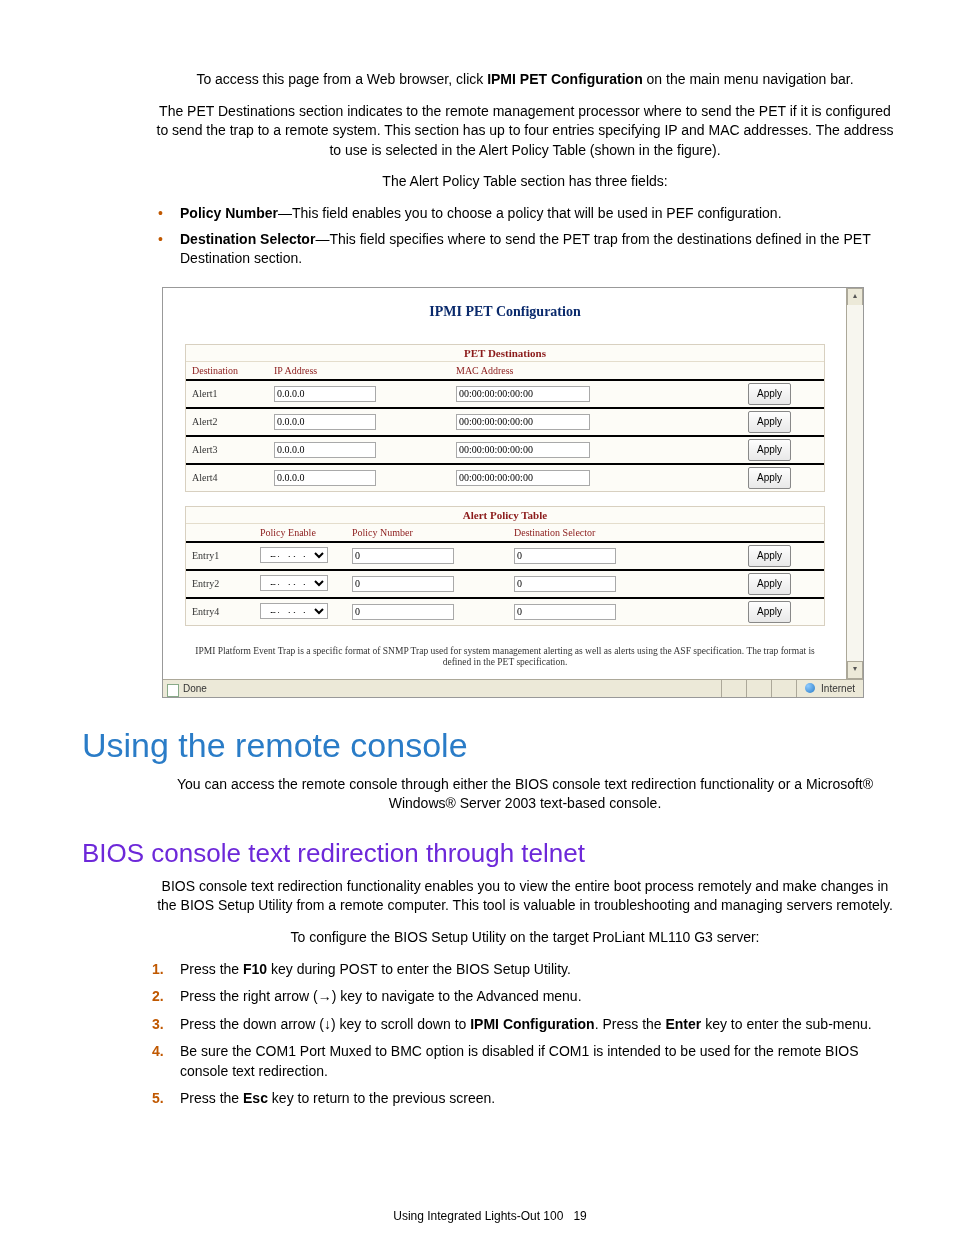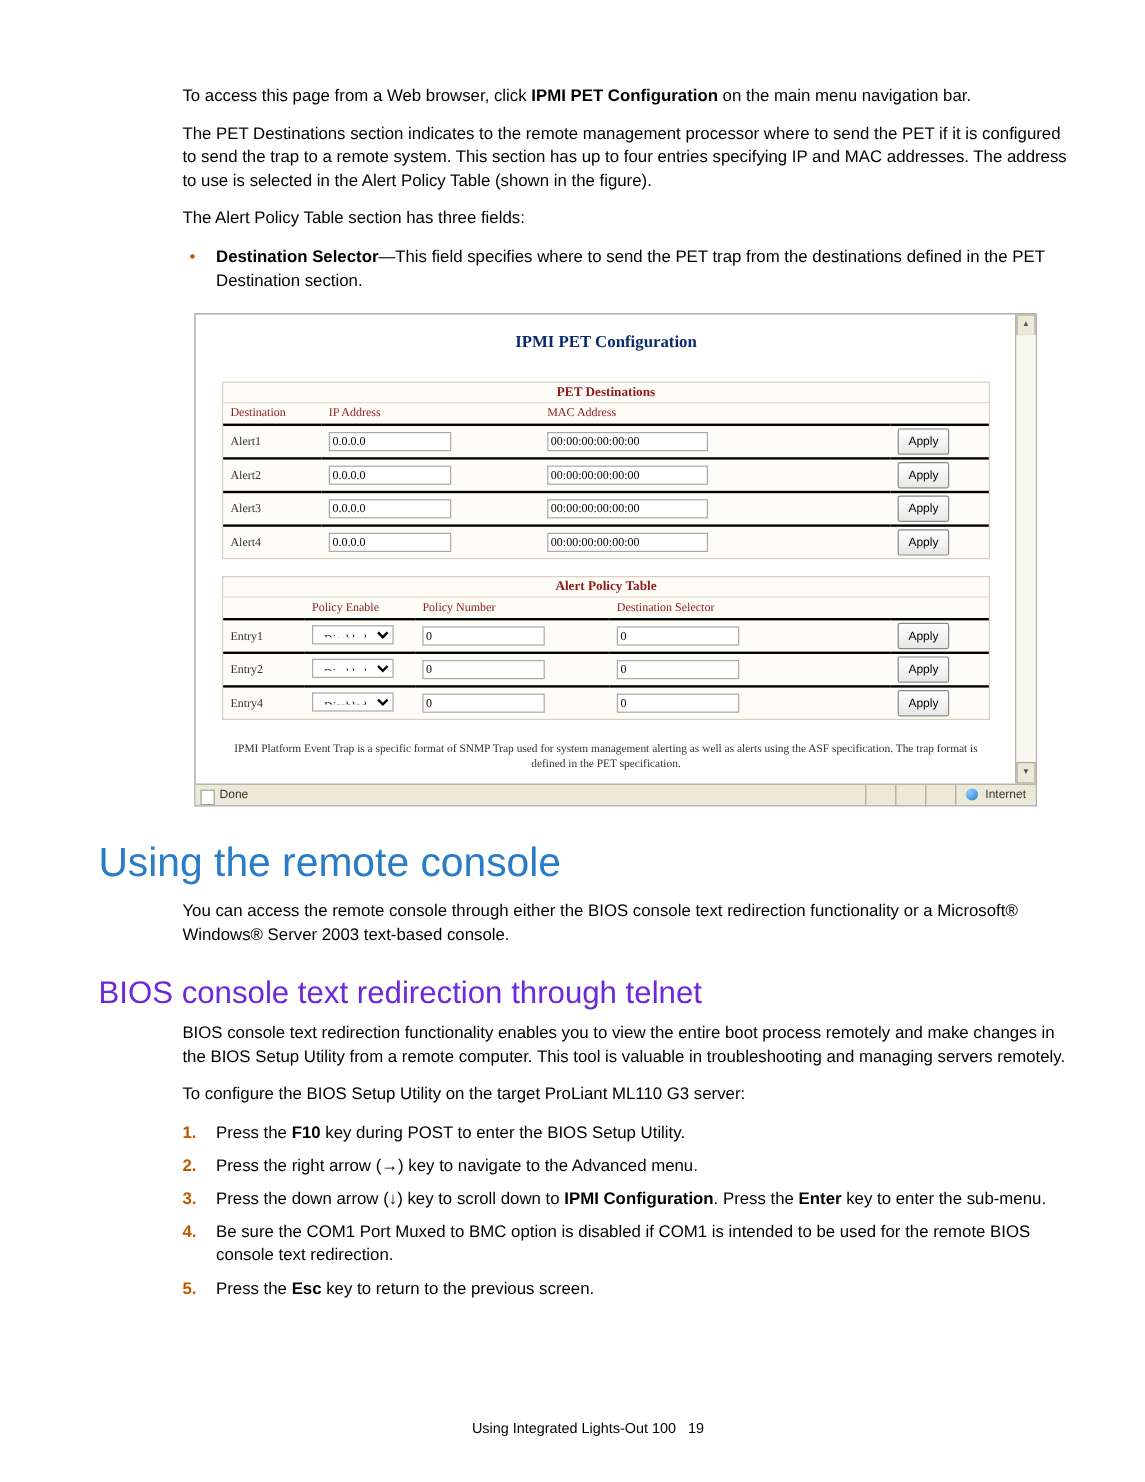--- a/index.html
+++ b/index.html
@@ -10,20 +10,21 @@
     color: #000;
     background: #fff;
     width: 954px;
   }
   .page {
     padding: 70px 56px 40px 82px;
   }
   p {
     margin: 0 0 12px 0;
     line-height: 1.4;
+    text-align: center;
   }
   .indent {
     margin-left: 70px;
   }
   ul.bullets {
     list-style: none;
     padding: 0;
     margin: 0 0 14px 70px;
   }
   ul.bullets li {
@@ -215,20 +216,21 @@
 
   <p class="indent">
     <span>To access this page from a Web browser, click </span><span class="bold">IPMI PET Configuration</span><span> on the main menu navigation bar.</span>
   </p>
 
   <p class="indent">The PET Destinations section indicates to the remote management processor where to send the PET if it is configured to send the trap to a remote system. This section has up to four entries specifying IP and MAC addresses. The address to use is selected in the Alert Policy Table (shown in the figure).</p>
 
   <p class="indent">The Alert Policy Table section has three fields:</p>
 
   <ul class="bullets">
+    <li><span class="bold">Policy Number</span><span>—This field enables you to choose a policy that will be used in PEF configuration.</span></li>
     <li><span class="bold">Destination Selector</span><span>—This field specifies where to send the PET trap from the destinations defined in the PET Destination section.</span></li>
   </ul>
 
   <div class="figure-container">
     <div class="scrollbar">
       <div class="scroll-arrow">▴</div>
       <div class="scroll-track"></div>
       <div class="scroll-arrow" style="position:absolute;bottom:0;left:0;right:0">▾</div>
     </div>
 

